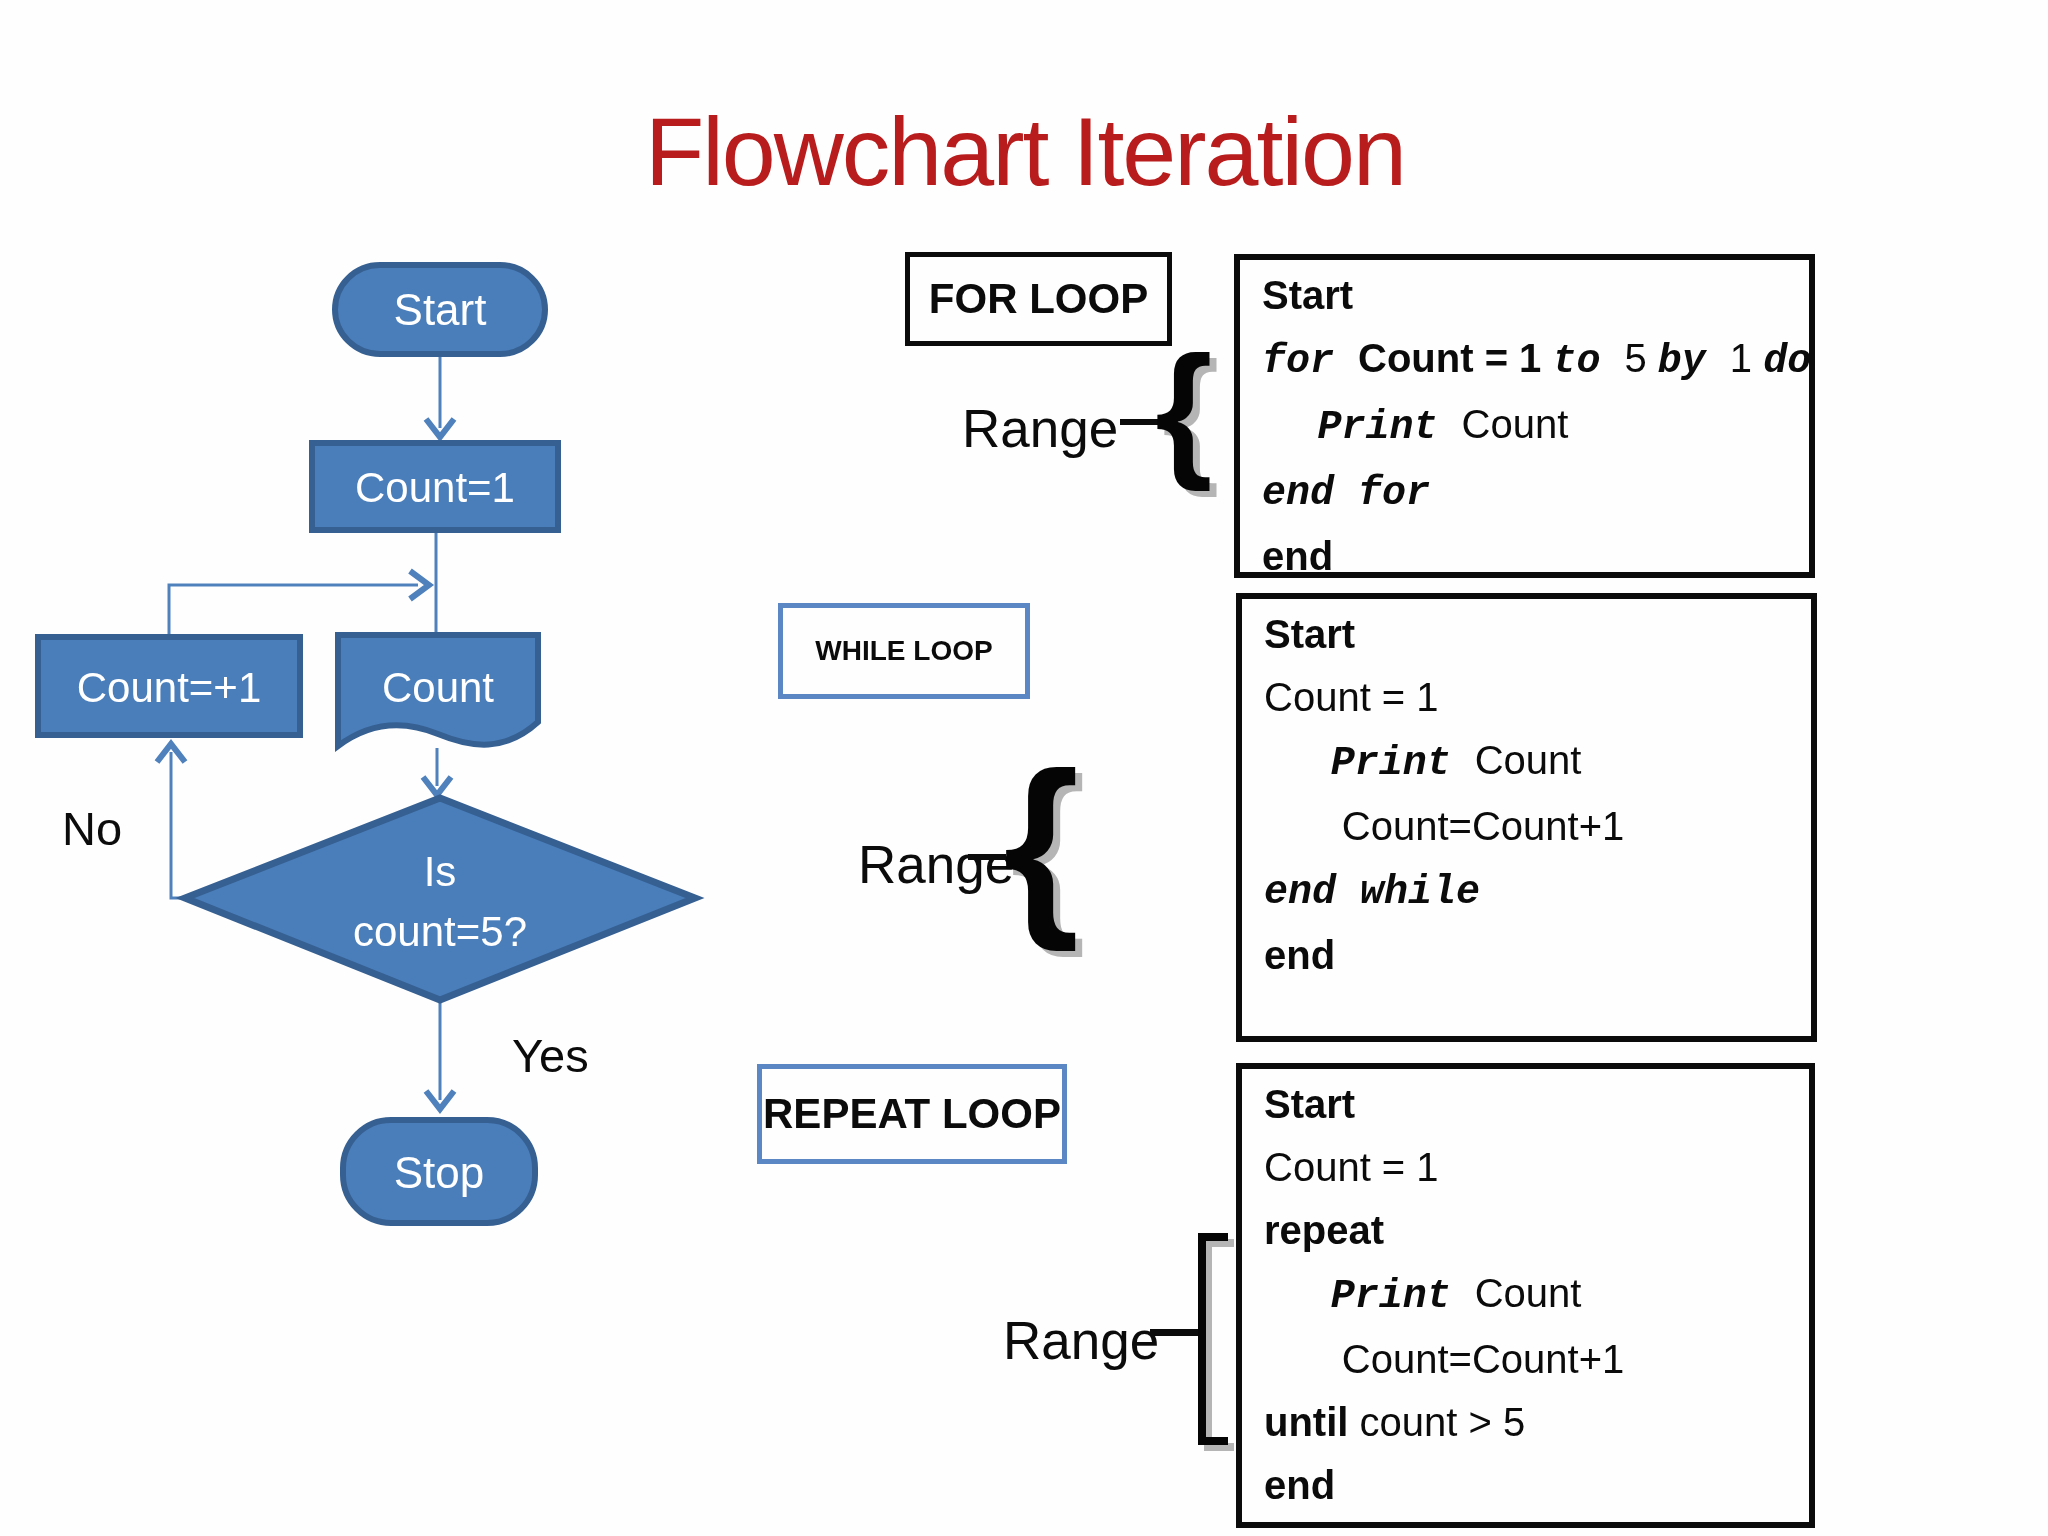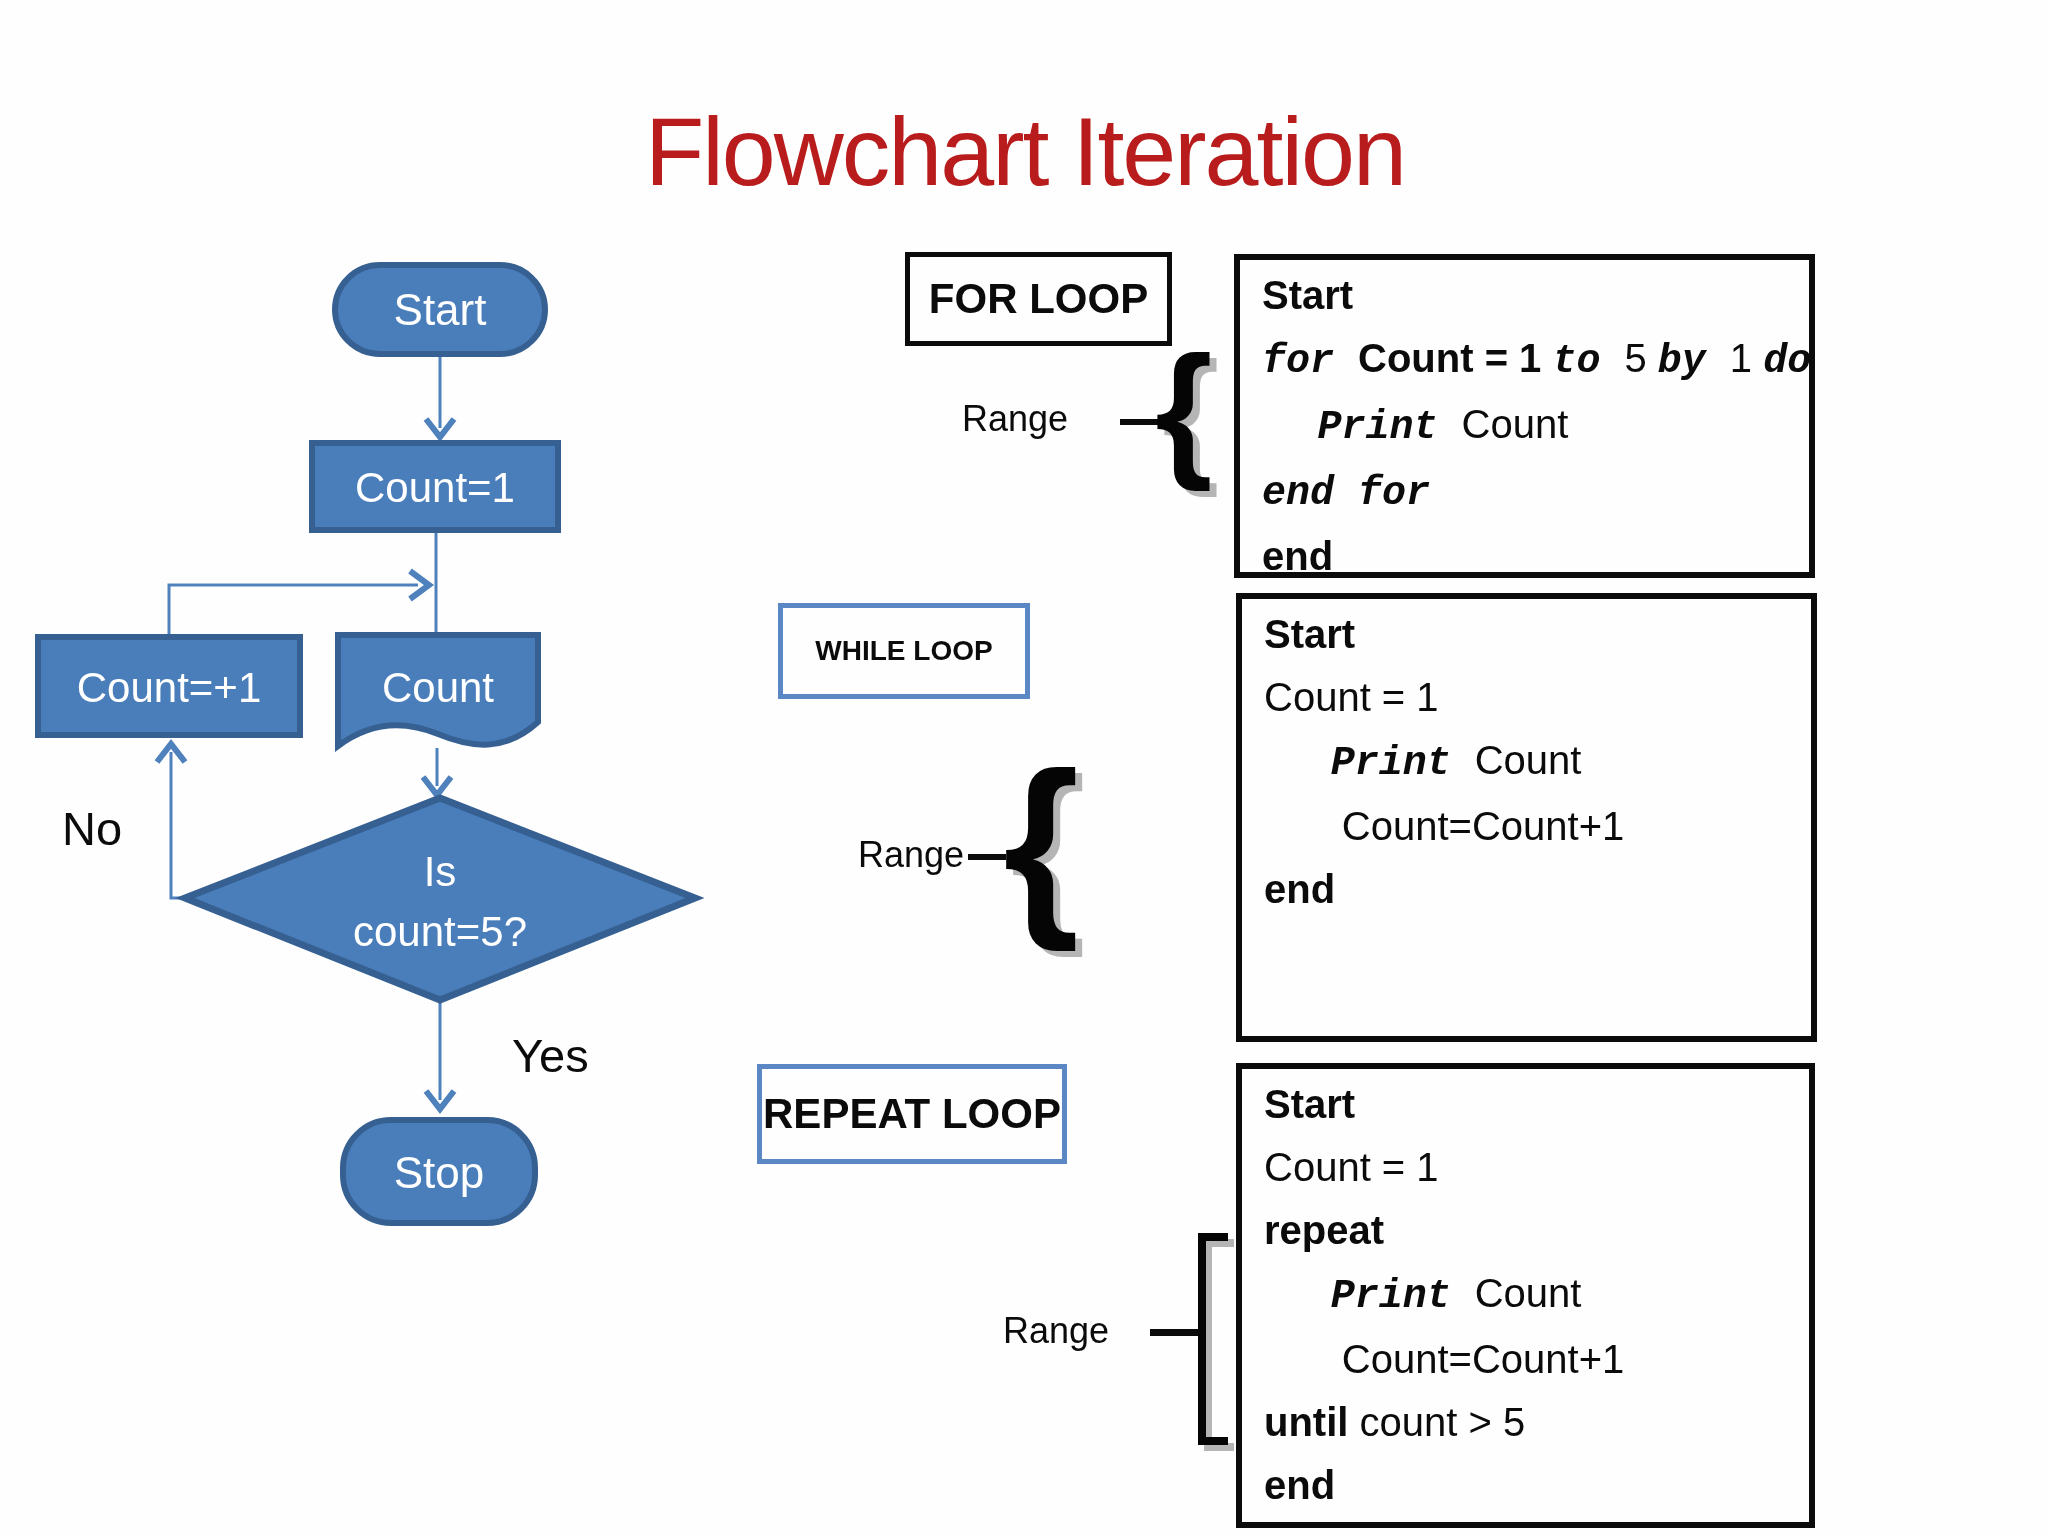--- a/index.html
+++ b/index.html
@@ -22,21 +22,21 @@
   
   .code-box{
     background:#fefefe;border:6px solid #0b0b0b;color:#0b0b0b;
     font-size:40px;line-height:63px;padding:4px 10px 0 22px;box-sizing:border-box;
   }
   .code-line{white-space:pre;}
   .s-b{font-weight:bold;}
   .s-bi{font-weight:bold;font-style:italic;font-family:Liberation Mono, monospace;}
   .s-r{font-weight:normal;}
   
-  .range-label{font-size:36px;color:#0b0b0b;}
+  .range-label{font-size:53px;color:#0b0b0b;}
   .dash{background:#0b0b0b;}
   .brace{
     color:#050505;font-weight:bold;line-height:1;
     text-shadow:7px 6px 0 #b5b5b5;user-select:none;
   }
   .bracket{border:8px solid #050505;border-right:none;}
   .bracket-shadow{border:8px solid #b5b5b5;border-right:none;}
   svg text{font-family:"Liberation Sans",sans-serif;}
 </style>
 </head>
@@ -127,20 +127,21 @@
   <div class="abs brace" style="left:1155px;top:335px;font-size:148px;">{</div>
 
   <div class="abs label-box blue" style="left:778px;top:603px;width:242px;height:86px;font-size:28px;">
     <span>WHILE LOOP</span>
   </div>
   <div class="abs code-box" style="left:1236px;top:593px;width:581px;height:449px;">
       <div class="code-line"><span class="s-b">Start</span></div>
       <div class="code-line"><span class="s-r">Count = 1</span></div>
       <div class="code-line"><span class="s-r">      </span><span class="s-bi">Print </span><span class="s-r">Count</span></div>
       <div class="code-line"><span class="s-r">       Count=Count+1</span></div>
+      <div class="code-line"><span class="s-bi">end while</span></div>
       <div class="code-line"><span class="s-b">end</span></div>
     </div>
   <div class="abs range-label" style="left:858px;top:834px;">Range</div>
   <div class="abs dash" style="left:968px;top:854px;width:38px;height:6px;"></div>
   <div class="abs brace" style="left:1003px;top:745px;font-size:196px;">{</div>
 
   <div class="abs label-box blue" style="left:757px;top:1064px;width:300px;height:90px;">
     <span>REPEAT LOOP</span>
   </div>
   <div class="abs code-box" style="left:1236px;top:1063px;width:579px;height:465px;">

